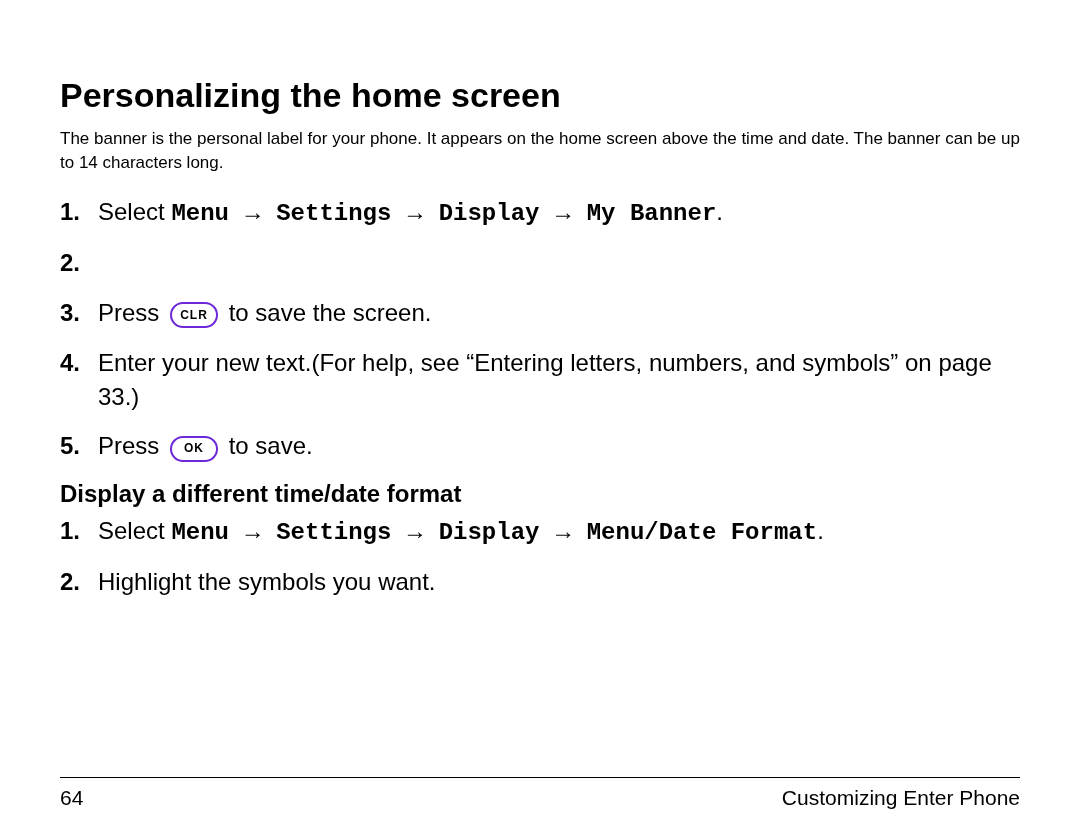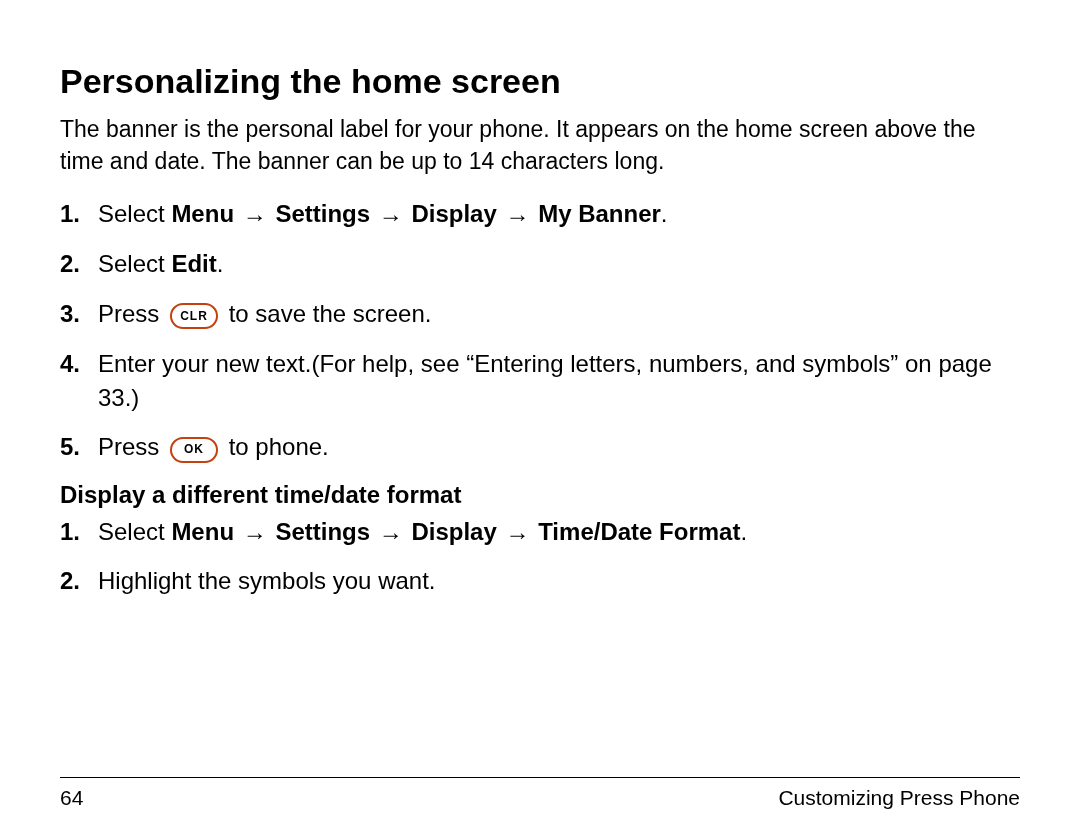--- a/index.html
+++ b/index.html
@@ -22,49 +22,49 @@
     font-size: 34px;
     font-weight: bold;
     margin: 0 0 12px 0;
   }
   h2.subhead {
     font-size: 24px;
     font-weight: bold;
     margin: 14px 0 6px 0;
   }
   p.body {
-    font-size: 23px;
+    font-size: 17px;
     margin: 4px 0 20px 0;
     line-height: 1.40;
   }
   ol.steps {
     list-style: none;
     margin: 0;
     padding: 0;
     font-size: 24px;
   }
   ol.steps > li {
     display: flex;
     align-items: flex-start;
     margin: 0 0 16px 0;
     line-height: 1.40;
   }
   ol.steps .num {
     font-weight: bold;
     min-width: 38px;
   }
-  .bold { font-weight: bold; }
+  .bold { font-weight: bold; font-family: Liberation Mono, monospace; }
   .arrow {
     padding: 0 2px;
   }
   .keycap {
     display: inline-flex;
     align-items: center;
     justify-content: center;
-    border: 2px solid #c2410c;
+    border: 2px solid #6d28d9;
     border-radius: 999px;
     font-size: 12px;
     font-weight: bold;
     letter-spacing: 1px;
     width: 44px;
     height: 22px;
     position: relative;
     top: -2px;
     margin: 0 4px;
     font-family: Verdana, Geneva, sans-serif;
@@ -73,20 +73,21 @@
     margin-top: auto;
     border-top: 1px solid #000;
     padding: 8px 0 24px 0;
     display: flex;
     justify-content: space-between;
     font-size: 21px;
     gap: 8px;
   }
   .content {
     flex: 1 1 auto;
+    margin-top: 14px;
   }
 </style>
 </head>
 <body>
 
 <div class="page">
   <div class="content">
 
     <h1 class="title">Personalizing the home screen</h1>
 
@@ -95,56 +96,53 @@
 
     <ol class="steps">
       <li>
         <span class="num">1.</span>
         <span>
           <span>Select </span><span class="bold"><span>Menu</span> <span class="arrow">→</span> <span>Settings</span> <span class="arrow">→</span> <span>Display</span> <span class="arrow">→</span> <span>My Banner</span></span><span>.</span>
         </span>
       </li>
       <li>
         <span class="num">2.</span>
-        <span>
-          <span>Select </span><span class="bold">Edit</span><span>.</span>
-        </span>
       </li>
       <li>
         <span class="num">3.</span>
         <span>
           <span>Press </span><span class="keycap">CLR</span><span> to save the screen.</span>
         </span>
       </li>
       <li>
         <span class="num">4.</span>
         <span>Enter your new text.(For help, see “Entering letters, numbers, and symbols” on page 33.)</span>
       </li>
       <li>
         <span class="num">5.</span>
         <span>
-          <span>Press </span><span class="keycap">OK</span><span> to phone.</span>
+          <span>Press </span><span class="keycap">OK</span><span> to save.</span>
         </span>
       </li>
     </ol>
 
     <h2 class="subhead">Display a different time/date format</h2>
 
     <ol class="steps">
       <li>
         <span class="num">1.</span>
         <span>
-          <span>Select </span><span class="bold"><span>Menu</span> <span class="arrow">→</span> <span>Settings</span> <span class="arrow">→</span> <span>Display</span> <span class="arrow">→</span> <span>Time/Date Format</span></span><span>.</span>
+          <span>Select </span><span class="bold"><span>Menu</span> <span class="arrow">→</span> <span>Settings</span> <span class="arrow">→</span> <span>Display</span> <span class="arrow">→</span> <span>Menu/Date Format</span></span><span>.</span>
         </span>
       </li>
       <li>
         <span class="num">2.</span>
         <span>Highlight the symbols you want.</span>
       </li>
     </ol>
 
   </div>
 
   <div class="footer">
     <span>64</span>
-    <span>Customizing Press Phone</span>
+    <span>Customizing Enter Phone</span>
   </div>
 </div>
 
 </body></html>

